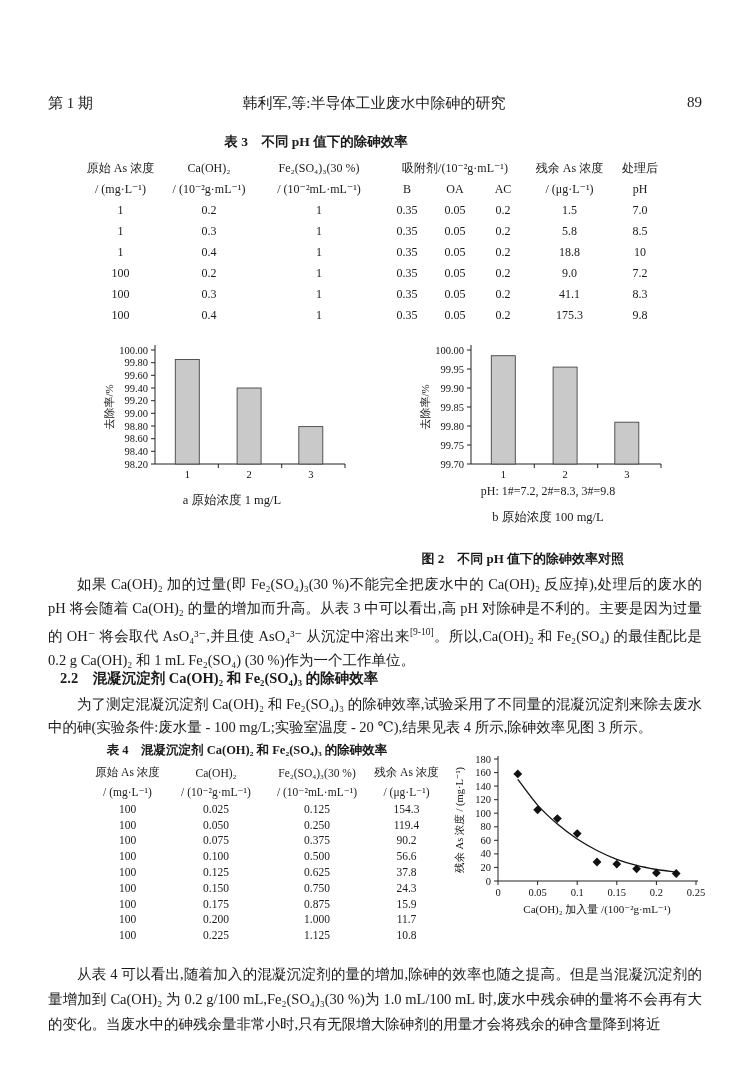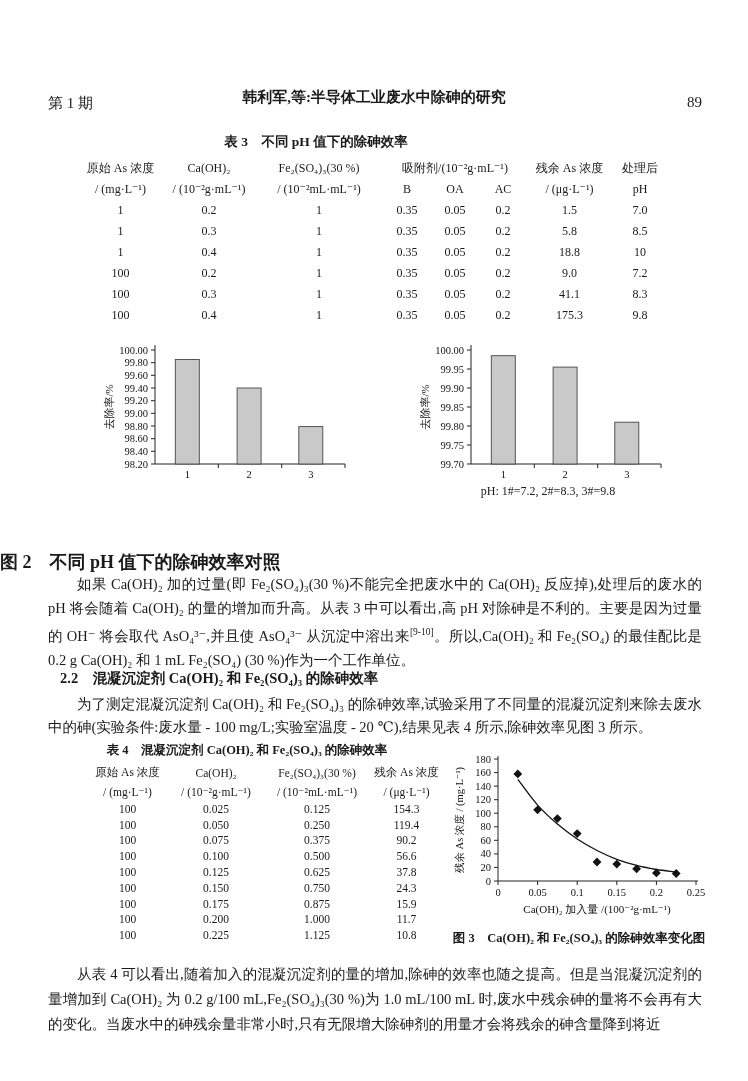--- a/index.html
+++ b/index.html
@@ -1,37 +1,37 @@
 <!DOCTYPE html>
 <html><head>
 <meta charset="utf-8">
 <style>
   html,body{margin:0;padding:0;background:#ffffff;}
   body{width:748px;height:1081px;position:relative;overflow:hidden;
        font-family:"Liberation Serif","DejaVu Serif",serif;color:#1a1a1a;}
   .abs{position:absolute;}
   
   #issue{top:94px;left:48px;font-size:15px;}
-  #ptitle{top:88px;left:0;width:748px;text-align:center;font-size:15px;font-weight:bold;}
+  #ptitle{top:94px;left:0;width:748px;text-align:center;font-size:15px;}
   #pno{top:94px;right:46px;font-size:15px;}
   
   #t3cap{top:133px;left:0;width:632px;text-align:center;font-weight:bold;font-size:13.5px;}
   table{border-collapse:collapse;}
   #table3{top:158px;left:78px;width:590px;font-size:12px;}
   #table3 th,#table3 td{font-weight:normal;text-align:center;padding:0;height:21px;}
   #table3 col.c1{width:85px}#table3 col.c2{width:92px}#table3 col.c3{width:128px}
   #table3 col.c4{width:48px}#table3 col.c5{width:48px}#table3 col.c6{width:48px}
   #table3 col.c7{width:85px}#table3 col.c8{width:56px}
   
   #fig2row{top:342px;left:88px;width:604px;display:flex;gap:28px;}
   .chart-block{width:288px;text-align:center;}
   .chart-block svg{display:block;margin:0 auto;}
   .ph-note{font-size:12px;margin-top:2px;}
   .sub-cap{font-size:12.5px;margin-top:10px;}
-  #fig2cap{top:550px;left:0;width:624px;text-align:left;font-weight:bold;font-size:18px;}
+  #fig2cap{top:550px;left:0;width:624px;text-align:right;font-weight:bold;font-size:13px;}
   
   .body-text{margin:0;font-size:14.5px;line-height:24px;text-align:justify;text-indent:2em;}
   #p1{top:572px;left:48px;width:654px;}
   #sec22{top:669px;left:60px;width:654px;font-size:14.5px;font-weight:bold;}
   #p2{top:693px;left:48px;width:654px;line-height:23px;}
   
   #t4cap{top:742px;left:64px;width:366px;text-align:center;font-weight:bold;font-size:12.5px;}
   #table4{top:763px;left:85px;width:356px;font-size:11.5px;}
   #table4 th,#table4 td{font-weight:normal;text-align:center;padding:0;height:19px;}
   #table4 td{height:15.8px;}
@@ -184,20 +184,21 @@
           <text x="152.1" y="136" text-anchor="middle">2</text>
           <text x="213.8" y="136" text-anchor="middle">3</text>
         </g>
         <g>
           <rect x="78.3" y="17.5" width="24" height="104.5" fill="#c9c9c9" stroke="#444" stroke-width="0.9"></rect>
           <rect x="140.1" y="46.0" width="24" height="76.0" fill="#c9c9c9" stroke="#444" stroke-width="0.9"></rect>
           <rect x="201.8" y="84.6" width="24" height="37.4" fill="#c9c9c9" stroke="#444" stroke-width="0.9"></rect>
         </g>
         <text transform="rotate(-90 13 65)" x="13" y="68" text-anchor="middle" font-size="11" fill="#111">去除率/%</text>
       </svg>
+    <div class="sub-cap">a 原始浓度 1 mg/L</div>
   </div>
   <div class="chart-block">
     <svg width="270" height="140">
         <g stroke="#222" stroke-width="1">
           <line x1="58" y1="3" x2="58" y2="122"></line>
           <line x1="58" y1="122" x2="248" y2="122"></line>
           <line x1="54" y1="122.0" x2="58" y2="122.0"></line>
           <line x1="54" y1="103.0" x2="58" y2="103.0"></line>
           <line x1="54" y1="84.0" x2="58" y2="84.0"></line>
           <line x1="54" y1="65.0" x2="58" y2="65.0"></line>
@@ -221,20 +222,21 @@
           <text x="213.8" y="136" text-anchor="middle">3</text>
         </g>
         <g>
           <rect x="78.3" y="13.7" width="24" height="108.3" fill="#c9c9c9" stroke="#444" stroke-width="0.9"></rect>
           <rect x="140.1" y="25.1" width="24" height="96.9" fill="#c9c9c9" stroke="#444" stroke-width="0.9"></rect>
           <rect x="201.8" y="80.2" width="24" height="41.8" fill="#c9c9c9" stroke="#444" stroke-width="0.9"></rect>
         </g>
         <text transform="rotate(-90 13 65)" x="13" y="68" text-anchor="middle" font-size="11" fill="#111">去除率/%</text>
       </svg>
     <div class="ph-note">pH: 1#=7.2, 2#=8.3, 3#=9.8</div>
+    <div class="sub-cap">b 原始浓度 100 mg/L</div>
   </div>
 </div>
 
 <div class="abs" id="fig2cap">图 2　不同 pH 值下的除砷效率对照</div>
 
 <p class="abs body-text" id="p1"><span>如果 Ca(OH)₂ 加的过量(即 Fe₂(SO₄)₃(30 %)不能完全把废水中的 Ca(OH)₂ 反应掉),处理后的废水的 pH 将会随着 Ca(OH)₂ 的量的增加而升高。从表 3 中可以看出,高 pH 对除砷是不利的。主要是因为过量的 OH⁻ 将会取代 AsO₄³⁻,并且使 AsO₄³⁻ 从沉淀中溶出来</span><sup>[9-10]</sup><span>。所以,Ca(OH)₂ 和 Fe₂(SO₄) 的最佳配比是 0.2 g Ca(OH)₂ 和 1 mL Fe₂(SO₄) (30 %)作为一个工作单位。</span></p>
 
 <div class="abs" id="sec22">2.2　混凝沉淀剂 Ca(OH)₂ 和 Fe₂(SO₄)₃ 的除砷效率</div>
 
 <p class="abs body-text" id="p2">为了测定混凝沉淀剂 Ca(OH)₂ 和 Fe₂(SO₄)₃ 的除砷效率,试验采用了不同量的混凝沉淀剂来除去废水中的砷(实验条件:废水量 - 100 mg/L;实验室温度 - 20 ℃),结果见表 4 所示,除砷效率见图 3 所示。</p>
@@ -368,16 +370,15 @@
         <path d="M129.2,76.2 L133.6,80.6 L129.2,85.0 L124.8,80.6 Z" fill="#111111"></path>
         <path d="M149.0,104.6 L153.4,109.0 L149.0,113.4 L144.6,109.0 Z" fill="#111111"></path>
         <path d="M168.8,106.7 L173.2,111.1 L168.8,115.5 L164.4,111.1 Z" fill="#111111"></path>
         <path d="M188.6,111.4 L193.0,115.8 L188.6,120.2 L184.2,115.8 Z" fill="#111111"></path>
         <path d="M208.4,115.5 L212.8,119.9 L208.4,124.3 L204.0,119.9 Z" fill="#111111"></path>
         <path d="M228.2,116.1 L232.6,120.5 L228.2,124.9 L223.8,120.5 Z" fill="#111111"></path>
       </g>
       <text x="149" y="160" text-anchor="middle" font-size="11" fill="#111">Ca(OH)₂ 加入量 /(100⁻²g·mL⁻¹)</text>
       <text transform="rotate(-90 12 67)" x="12" y="70" text-anchor="middle" font-size="10.5" fill="#111">残余 As 浓度 / (mg·L⁻¹)</text>
     </svg>
-  <div id="fig3cap">图 3　Ca(OH)₂ 和 Fe₂(SO₄)₃ 的除砷效率变化图</div>
 </div>
 
 <p class="abs body-text" id="p3">从表 4 可以看出,随着加入的混凝沉淀剂的量的增加,除砷的效率也随之提高。但是当混凝沉淀剂的量增加到 Ca(OH)₂ 为 0.2 g/100 mL,Fe₂(SO₄)₃(30 %)为 1.0 mL/100 mL 时,废水中残余砷的量将不会再有大的变化。当废水中的砷残余量非常小时,只有无限增大除砷剂的用量才会将残余的砷含量降到将近</p>
 
 </body></html>

